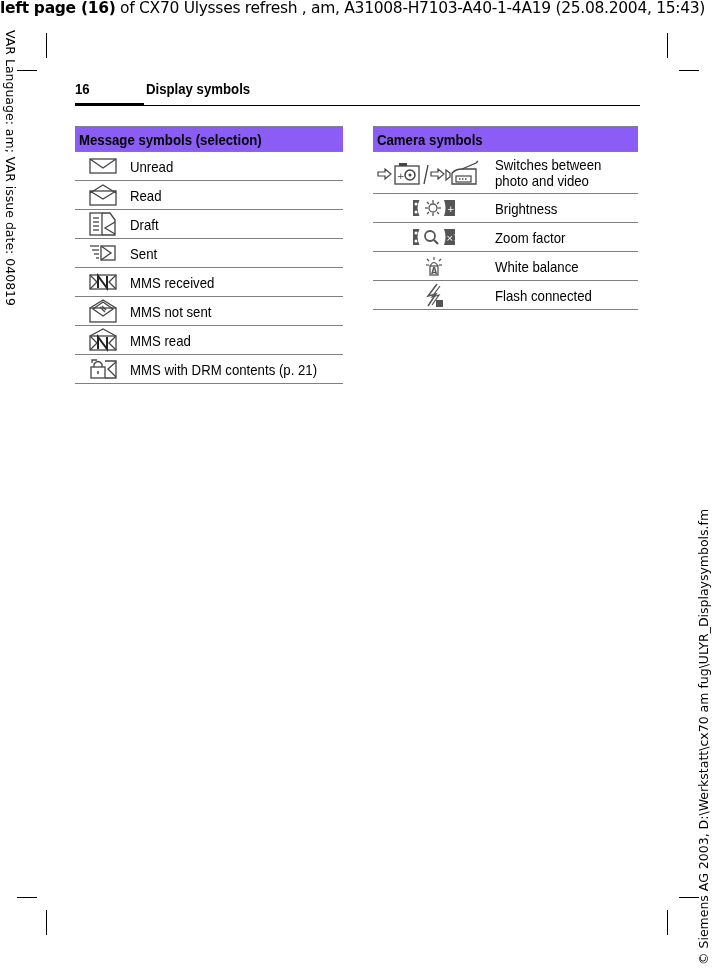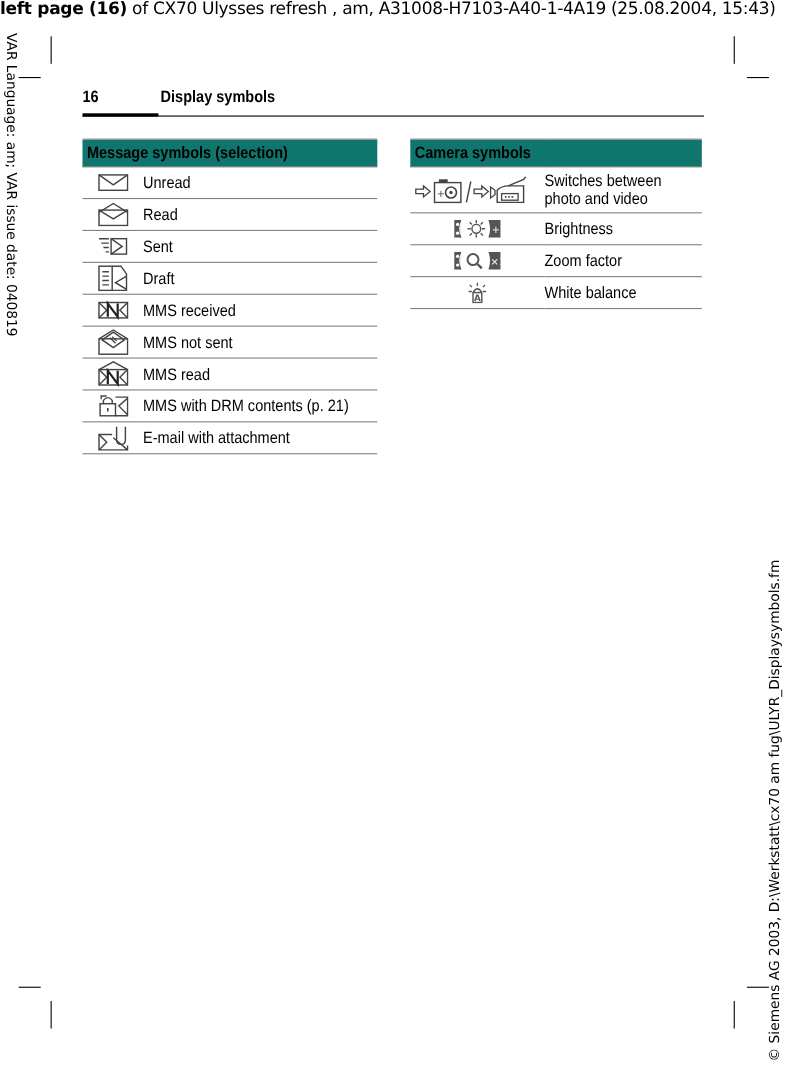--- a/index.html
+++ b/index.html
@@ -7,21 +7,21 @@
   .top-header { position:absolute; left:0; top:0; width:586px; text-align:left; font-family:"DejaVu Sans", sans-serif; font-size:15.5px; line-height:17px; white-space:nowrap; letter-spacing:-0.3px; }
   .top-header b { font-weight:bold; }
   .side-left { position:absolute; left:3px; top:30px; transform-origin:0 0; transform:rotate(90deg) translateY(-100%); font-family:"DejaVu Sans", sans-serif; font-size:12.5px; white-space:nowrap; line-height:14px; }
   .side-right { position:absolute; left:697px; top:965px; transform-origin:0 0; transform:rotate(-90deg); font-family:"DejaVu Sans", sans-serif; font-size:12.5px; white-space:nowrap; line-height:14px; }
   .crop { position:absolute; background:#000; }
   .page-num { position:absolute; left:75px; top:80px; font-size:15px; font-weight:bold; transform:scaleX(0.88); transform-origin:0 0; }
   .page-title { position:absolute; left:146px; top:80px; font-size:15px; font-weight:bold; transform:scaleX(0.88); transform-origin:0 0; }
   .rule-thin { position:absolute; left:75px; top:105px; width:565px; height:1px; background:#000; }
   .rule-thick { position:absolute; left:75px; top:103px; width:69px; height:3px; background:#000; }
   table.sym { position:absolute; border-collapse:collapse; font-size:15px; }
-  table.sym th { background:#0f766e; text-align:left; font-weight:bold; height:24px; padding:0 0 0 4px; border-top:1px solid #808080; border-bottom:1px solid #808080; }
+  table.sym th { background:#8b5cf6; text-align:left; font-weight:bold; height:24px; padding:0 0 0 4px; border-top:1px solid #808080; border-bottom:1px solid #808080; }
   table.sym td { border-bottom:1px solid #808080; height:28px; padding:0; vertical-align:middle; }
   table.sym th span, table.sym td span.lbl { display:inline-block; transform:scaleX(0.88); transform-origin:0 50%; white-space:nowrap; }
   td.ic { text-align:center; }
   td.ic svg { display:block; margin:0 auto; }
   #msg { left:75px; top:126px; width:268px; }
   #msg td.ic { width:68px; }
   #cam { left:373px; top:126px; width:265px; }
   #cam td.ic { width:66px; }
   #cam td.ic.wide { width:122px; }
   .twoline { line-height:16px; }
@@ -67,48 +67,48 @@
           <svg width="28" height="22" viewBox="0 0 28 22">
             <polyline points="1,9 14,1 27,9" fill="none" stroke="#444" stroke-width="1.3"></polyline>
             <rect x="1" y="7" width="26" height="14" fill="none" stroke="#444" stroke-width="1.3"></rect>
             <polyline points="1,7 14,15 27,7" fill="none" stroke="#444" stroke-width="1.3"></polyline>
           </svg>
         </td>
     <td><span class="lbl">Read</span></td>
   </tr>
   <tr>
     <td class="ic">
-          <svg width="28" height="18" viewBox="0 0 28 18">
-            <line x1="1" y1="2" x2="10" y2="2" stroke="#444" stroke-width="1.3"></line>
-            <line x1="3" y1="6" x2="10" y2="6" stroke="#444" stroke-width="1.3"></line>
-            <line x1="5" y1="10" x2="10" y2="10" stroke="#444" stroke-width="1.3"></line>
-            <line x1="7" y1="14" x2="10" y2="14" stroke="#444" stroke-width="1.3"></line>
-            <rect x="12" y="2" width="14" height="14" fill="none" stroke="#444" stroke-width="1.3"></rect>
-            <polyline points="12,2 22,9 12,16" fill="none" stroke="#444" stroke-width="1.3"></polyline>
-          </svg>
-        </td>
-    <td><span class="lbl">Sent</span></td>
-  </tr>
-  <tr>
-    <td class="ic">
           <svg width="28" height="24" viewBox="0 0 28 24">
             <rect x="1" y="1" width="12" height="22" fill="none" stroke="#444" stroke-width="1.3"></rect>
             <line x1="4" y1="6" x2="10" y2="6" stroke="#444" stroke-width="1.3"></line>
             <line x1="4" y1="10" x2="10" y2="10" stroke="#444" stroke-width="1.3"></line>
             <line x1="4" y1="14" x2="10" y2="14" stroke="#444" stroke-width="1.3"></line>
             <line x1="4" y1="18" x2="10" y2="18" stroke="#444" stroke-width="1.3"></line>
             <polyline points="13,1 21,1 26,8 26,23 13,23" fill="none" stroke="#444" stroke-width="1.3"></polyline>
             <polyline points="26,10 16,16 26,22" fill="none" stroke="#444" stroke-width="1.3"></polyline>
           </svg>
         </td>
     <td><span class="lbl">Draft</span></td>
   </tr>
   <tr>
     <td class="ic">
           <svg width="28" height="18" viewBox="0 0 28 18">
+            <line x1="1" y1="2" x2="10" y2="2" stroke="#444" stroke-width="1.3"></line>
+            <line x1="3" y1="6" x2="10" y2="6" stroke="#444" stroke-width="1.3"></line>
+            <line x1="5" y1="10" x2="10" y2="10" stroke="#444" stroke-width="1.3"></line>
+            <line x1="7" y1="14" x2="10" y2="14" stroke="#444" stroke-width="1.3"></line>
+            <rect x="12" y="2" width="14" height="14" fill="none" stroke="#444" stroke-width="1.3"></rect>
+            <polyline points="12,2 22,9 12,16" fill="none" stroke="#444" stroke-width="1.3"></polyline>
+          </svg>
+        </td>
+    <td><span class="lbl">Sent</span></td>
+  </tr>
+  <tr>
+    <td class="ic">
+          <svg width="28" height="18" viewBox="0 0 28 18">
             <rect x="1" y="2" width="26" height="14" fill="none" stroke="#444" stroke-width="1.3"></rect>
             <polyline points="1,2 8,9 1,16" fill="none" stroke="#444" stroke-width="1.3"></polyline>
             <polyline points="27,2 20,9 27,16" fill="none" stroke="#444" stroke-width="1.3"></polyline>
             <polyline points="9,15 9,3 18,15 18,3" fill="none" stroke="#222" stroke-width="2"></polyline>
           </svg>
         </td>
     <td><span class="lbl">MMS received</span></td>
   </tr>
   <tr>
     <td class="ic">
@@ -139,31 +139,20 @@
           <svg width="28" height="20" viewBox="0 0 28 20">
             <polyline points="3,4 3,1 8,1" fill="none" stroke="#444" stroke-width="1.3"></polyline>
             <rect x="2" y="8" width="14" height="11" fill="none" stroke="#444" stroke-width="1.3"></rect>
             <path d="M5,8 V5 Q9,0 13,5 V8" fill="none" stroke="#444" stroke-width="1.3"></path>
             <line x1="9" y1="12" x2="9" y2="15" stroke="#444" stroke-width="1.5"></line>
             <polyline points="16,2 27,2 27,19 16,19" fill="none" stroke="#444" stroke-width="1.3"></polyline>
             <polyline points="27,3 19,10 27,18" fill="none" stroke="#444" stroke-width="1.3"></polyline>
           </svg>
         </td>
     <td><span class="lbl">MMS with DRM contents (p. 21)</span></td>
-  </tr>
-  <tr>
-    <td class="ic">
-          <svg width="28" height="24" viewBox="0 0 28 24">
-            <polyline points="13,9 1,9 1,23 27,23 27,19" fill="none" stroke="#444" stroke-width="1.3"></polyline>
-            <polyline points="1,9 8,16 1,23" fill="none" stroke="#444" stroke-width="1.3"></polyline>
-            <path d="M17,2 V14 Q17,18 21,18 Q25,18 25,14 V2" fill="none" stroke="#444" stroke-width="1.3"></path>
-            <line x1="14" y1="12" x2="27" y2="23" stroke="#444" stroke-width="1.3"></line>
-          </svg>
-        </td>
-    <td><span class="lbl">E-mail with attachment</span></td>
   </tr>
 </tbody>
   </table>
 
 <table class="sym" id="cam">
   <tbody>
       <tr>
         <th colspan="2"><span>Camera symbols</span></th>
       </tr>
   <tr>
@@ -235,14 +224,24 @@
               <line x1="2" y1="9" x2="5" y2="9"></line>
               <line x1="15" y1="9" x2="18" y2="9"></line>
             </g>
             <path d="M6,10 Q10,3 14,10" fill="none" stroke="#555" stroke-width="1.2"></path>
             <rect x="6" y="10" width="8" height="9" fill="none" stroke="#555" stroke-width="1.3"></rect>
             <text x="7" y="18" font-size="8" font-weight="bold" font-family="DejaVu Sans, sans-serif" fill="#555">A</text>
           </svg>
         </td>
     <td><span class="lbl">White balance</span></td>
   </tr>
+  <tr>
+    <td class="ic">
+          <svg width="22" height="24" viewBox="0 0 22 24">
+            <polyline points="14,1 5,13 13,11 5,23" fill="none" stroke="#555" stroke-width="1.5"></polyline>
+            <polyline points="17,3 9,14 16,12 9,22" fill="none" stroke="#555" stroke-width="1.2"></polyline>
+            <rect x="13" y="17" width="7" height="7" fill="#555"></rect>
+          </svg>
+        </td>
+    <td><span class="lbl">Flash connected</span></td>
+  </tr>
 </tbody>
   </table>
 
 </body></html>

